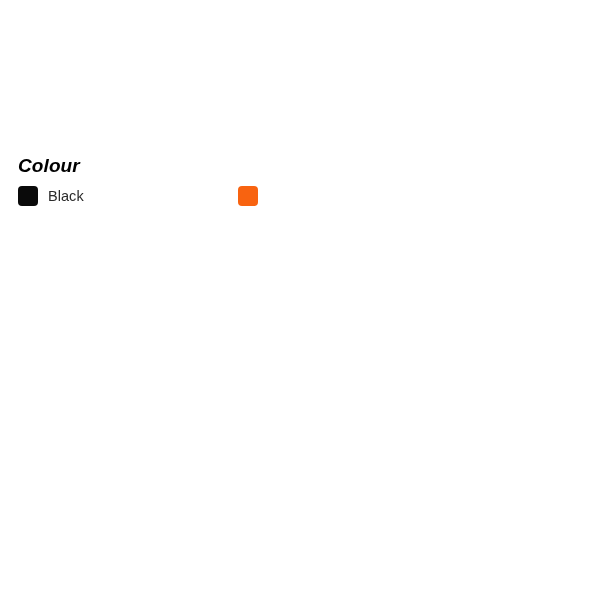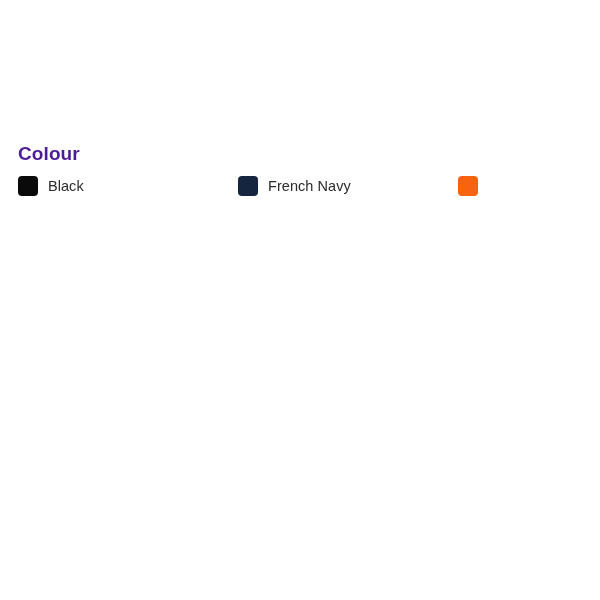--- a/index.html
+++ b/index.html
@@ -18,43 +18,44 @@
   .page {
     position: relative;
     width: 600px;
     height: 600px;
     box-sizing: border-box;
   }
 
   .section-title {
     position: absolute;
     left: 18px;
-    top: 126px;
+    top: 138px;
     font-size: 19px;
     font-weight: bold;
-    color: #4c1d95;
+    color: #000000;
     letter-spacing: 0.1px;
     line-height: 24px;
+    font-style: italic;
   }
 
   .swatch-grid {
     position: absolute;
     left: 18px;
     top: 176px;
     width: 570px;
     display: grid;
     grid-template-columns: 220px 220px 130px;
     grid-auto-rows: 53px;
     grid-auto-flow: column;
     align-items: start;
   }
 
   .swatch-item {
     display: flex;
-    align-items: flex-start;
+    align-items: flex-end;
     height: 30px;
     gap: 10px;
     cursor: pointer;
   }
 
   .swatch-chip {
     width: 20px;
     height: 20px;
     border-radius: 4px;
     flex: 0 0 auto;
@@ -75,21 +76,17 @@
 <div class="page">
 
   <h2 class="section-title">Colour</h2>
 
   <div class="swatch-grid">
       <div class="swatch-item">
         <span class="swatch-chip" title="Black" style="background: rgb(10, 10, 10);"></span>
         <span class="swatch-label">Black</span>
       </div>
       <div class="swatch-item">
-        <span class="swatch-chip" title="French Navy" style="background: rgb(21, 36, 63);"></span>
-        <span class="swatch-label">French Navy</span>
-      </div>
-      <div class="swatch-item">
         <span class="swatch-chip" title="Orange" style="background: rgb(248, 99, 16);"></span>
       </div>
     </div>
 
 </div>
 
 </body></html>

